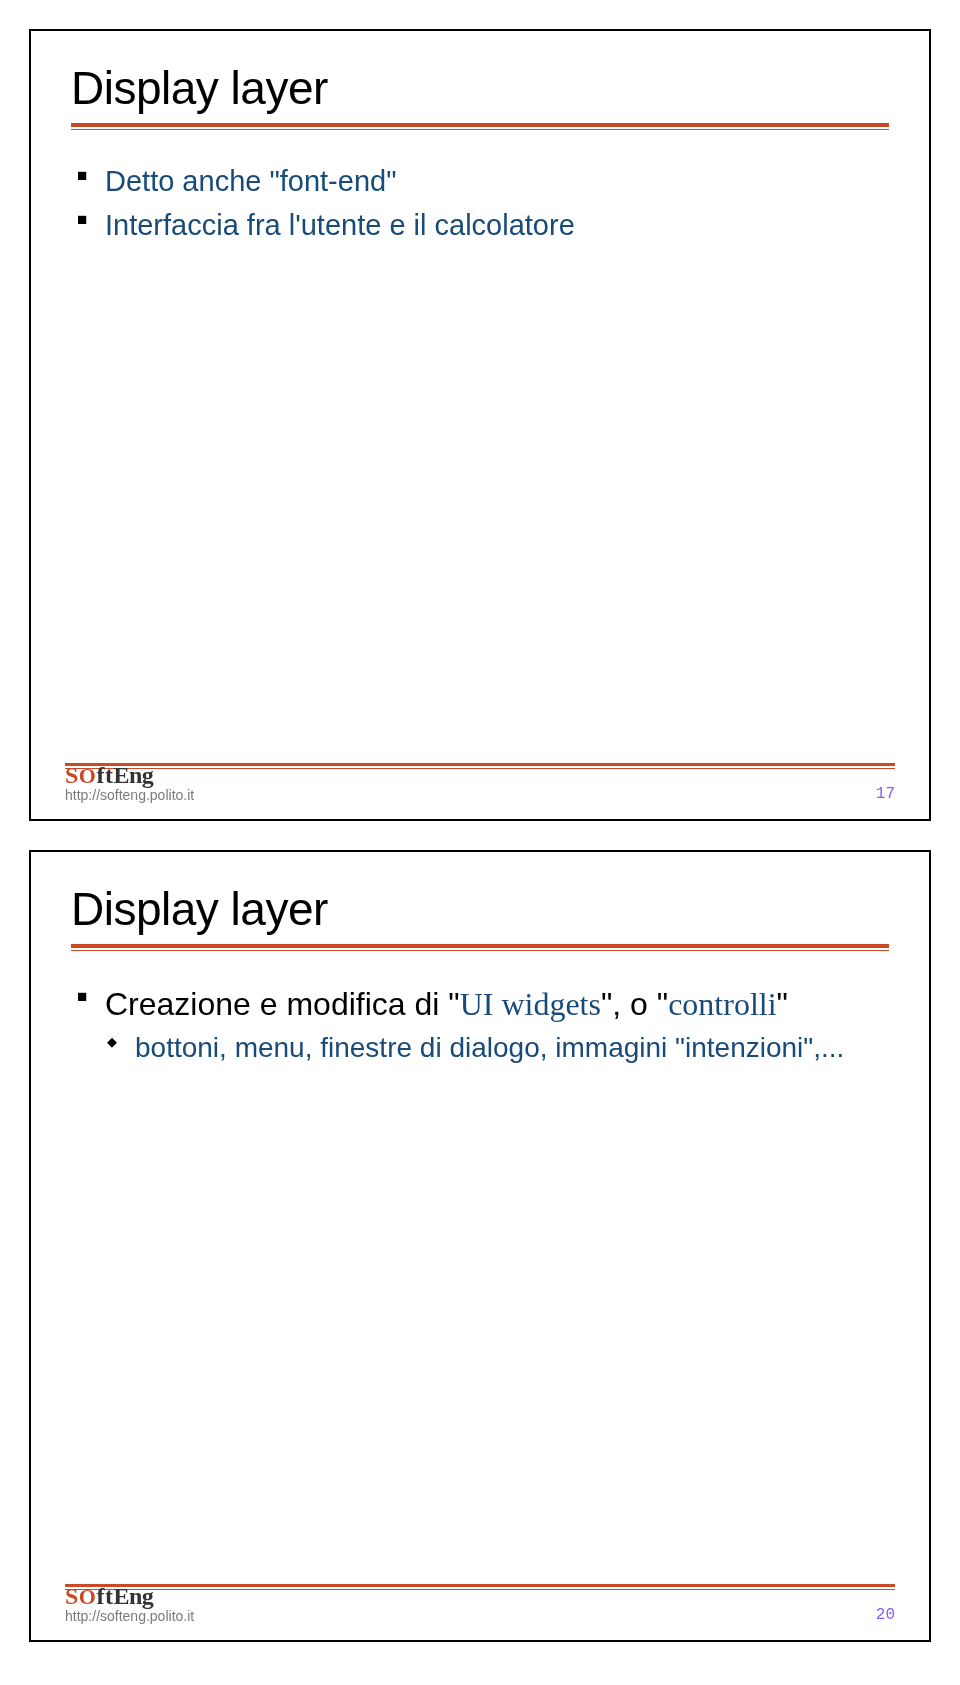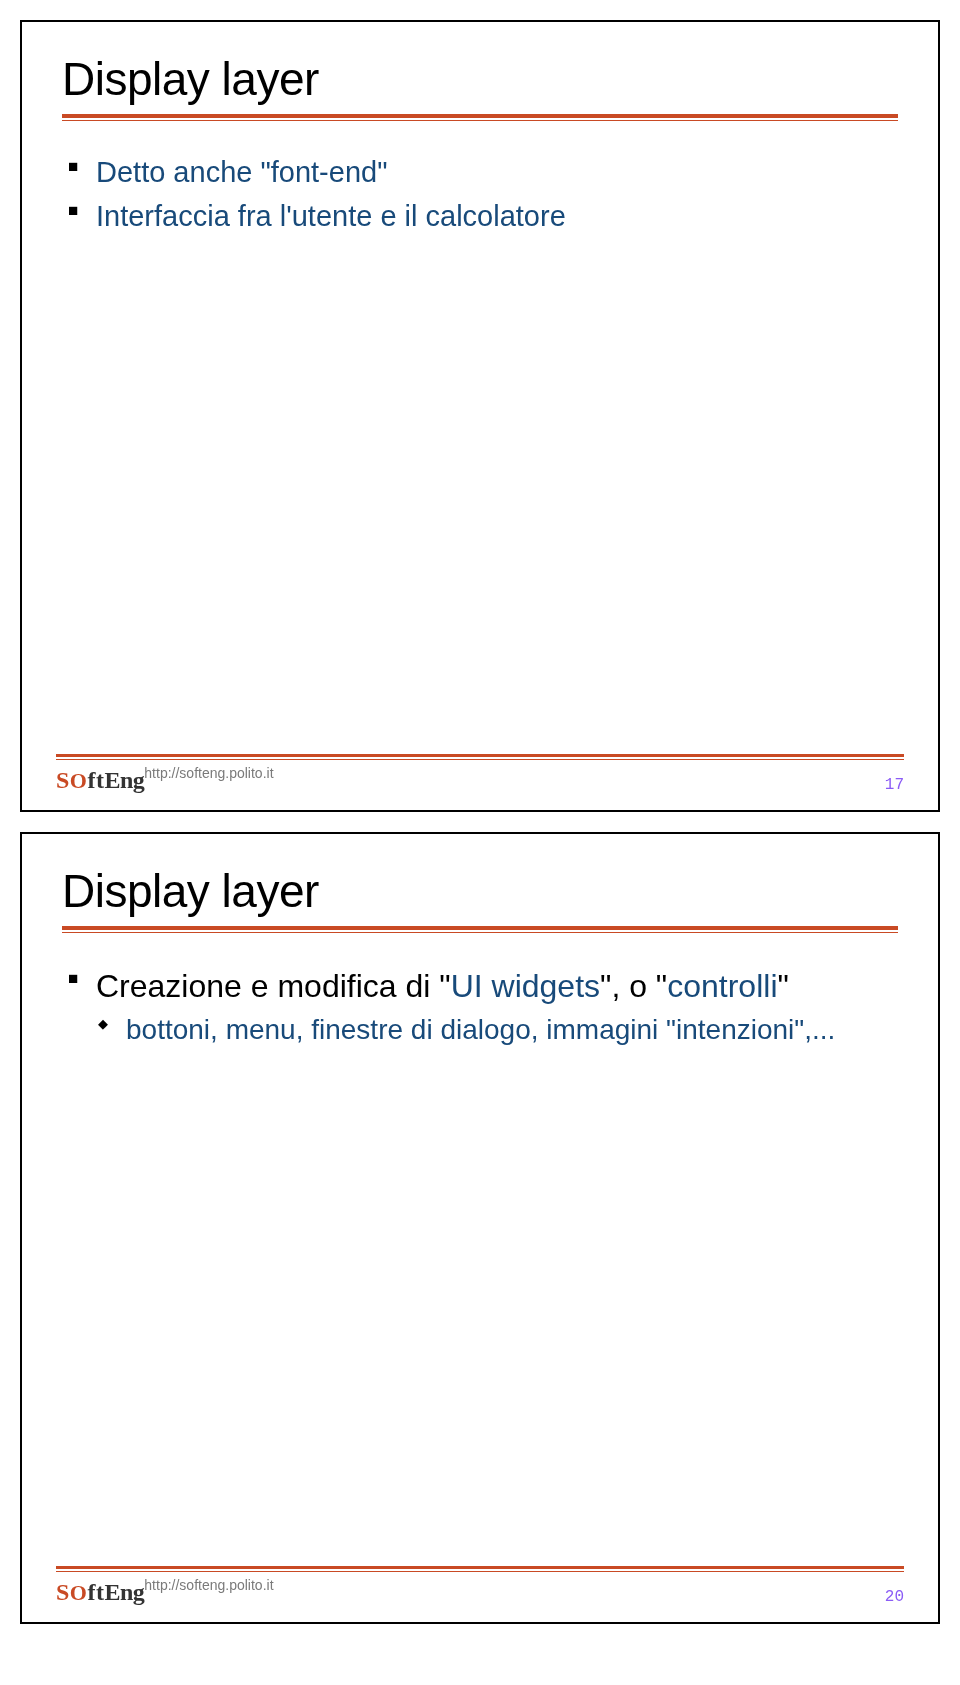--- a/index.html
+++ b/index.html
@@ -4,21 +4,21 @@
 <style>
   * { box-sizing: border-box; margin: 0; padding: 0; }
   body {
     background: #fff;
     width: 960px;
     font-family: "Lucida Sans Unicode", "Lucida Grande", "Trebuchet MS", sans-serif;
     color: #000;
   }
   .slide {
     border: 2px solid #000;
-    margin: 20px;
+    margin: 29px;
     padding: 30px 40px 18px 40px;
     position: relative;
   }
   .slide-1 { height: 792px; }
   .slide-2 { height: 792px; }
   .title {
     font-size: 46px;
     font-weight: 400;
     color: #000;
     margin-bottom: 8px;
@@ -74,36 +74,37 @@
     left: 2px;
     top: 4px;
     font-size: 13px;
     color: #000;
   }
   .slide-2 .lvl1 > li {
     font-size: 32px;
     margin-bottom: 28px;
     color: #000;
   }
-  .slide-2 .lvl1 > li .blue { color: #184a7a; }
+  .slide-2 .lvl1 > li .blue { color: #184a7a; font-family: Liberation Serif, serif; }
   .slide-2 .lvl2 > li {
     font-size: 28px;
     color: #184a7a;
   }
   .footer {
     position: absolute;
     left: 34px;
     right: 34px;
     bottom: 16px;
     display: flex;
     justify-content: space-between;
     align-items: flex-end;
   }
   .logo {
     display: flex;
+    flex-direction: column;
   }
   .logo-text {
     font-family: Georgia, serif;
     font-size: 24px;
     font-weight: bold;
     letter-spacing: 0.5px;
   }
   .logo-text .s  { color: #c94a24; }
   .logo-text .o  { color: #c94a24; font-size: 22px; }
   .logo-text .ft { color: #333; }

